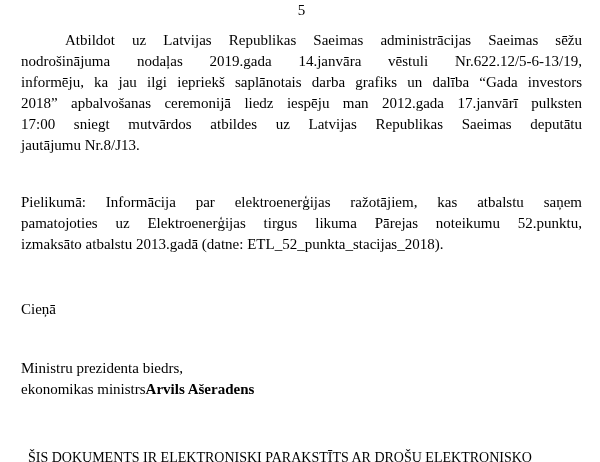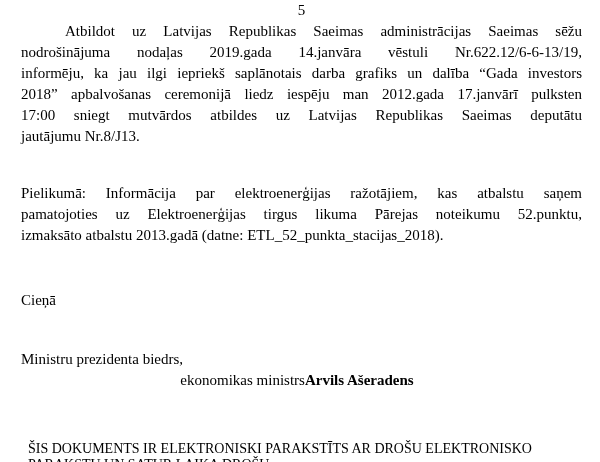--- a/index.html
+++ b/index.html
@@ -29,47 +29,47 @@
     text-align-last: justify;
   }
   .para .line.last {
     text-align: justify;
     text-align-last: left;
   }
   .line.first-indent {
     box-sizing: border-box;
     padding-left: 44px;
   }
-  .para-response   { }
+  .para-response   { margin-top: 9px; }
   .para-attachment { margin-top: 36px; }
   .salutation      { margin-top: 44px; }
   .signature-block { margin-top: 38px; }
   .signer-row {
     display: flex;
-    justify-content: center;
+    justify-content: flex-start;
     align-items: baseline;
   }
   .signer-name { padding-right: 9px; font-weight: bold; }
   .esig-footer {
     margin-top: 50px;
     padding-left: 7px;
     font-size: 14px;
     line-height: 16px;
   }
 </style>
 </head>
 <body>
 
 <div class="page">
 
   <div class="page-number">5</div>
 
   <div class="para para-response">
       <div class="line first-indent">Atbildot uz Latvijas Republikas Saeimas administrācijas Saeimas sēžu</div>
-      <div class="line">nodrošinājuma nodaļas 2019.gada 14.janvāra vēstuli Nr.622.12/6-6-13/19,</div>
+      <div class="line">nodrošinājuma nodaļas 2019.gada 14.janvāra vēstuli Nr.622.12/5-6-13/19,</div>
       <div class="line">informēju, ka jau ilgi iepriekš saplānotais darba grafiks un dalība “Gada investors</div>
       <div class="line">2018” apbalvošanas ceremonijā liedz iespēju man 2012.gada 17.janvārī pulksten</div>
       <div class="line">17:00 sniegt mutvārdos atbildes uz Latvijas Republikas Saeimas deputātu</div>
       <div class="line last">jautājumu Nr.8/J13.</div>
     </div>
 
   <div class="para para-attachment">
       <div class="line">Pielikumā: Informācija par elektroenerģijas ražotājiem, kas atbalstu saņem</div>
       <div class="line">pamatojoties uz Elektroenerģijas tirgus likuma Pārejas noteikumu 52.punktu,</div>
       <div class="line last">izmaksāto atbalstu 2013.gadā (datne: ETL_52_punkta_stacijas_2018).</div>

